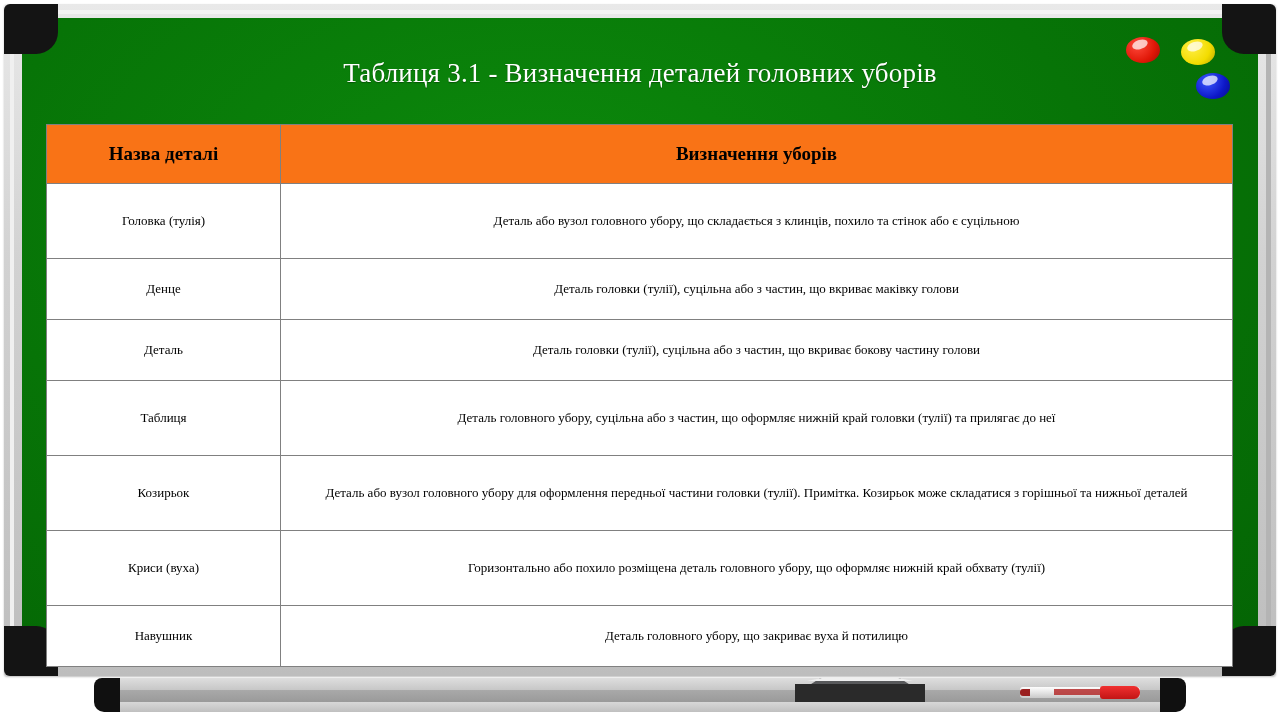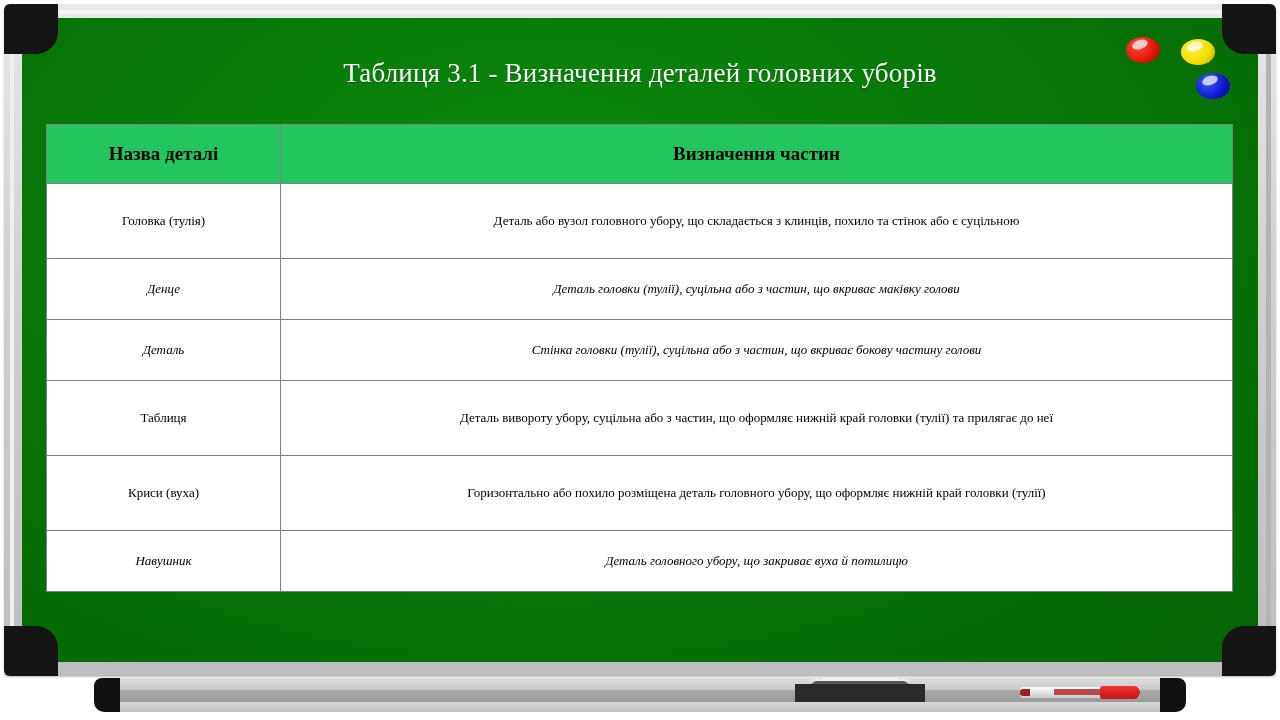--- a/index.html
+++ b/index.html
@@ -125,31 +125,31 @@
     border:1px solid #808080;
     padding:6px 8px;
     text-align:center;
     vertical-align:middle;
     font-size:13px;
     line-height:1.22;
     color:#000000;
     font-family:"Liberation Serif","DejaVu Serif",serif;
   }
   table.detail-table th{
-    background:#22c55e;
+    background:#f97316;
     font-weight:bold;
     font-size:19px;
     height:46px;
   }
   col.c-name{width:234px;}
   col.c-def{width:952px;}
   td.name-cell{font-size:19px;}
   td.def-cell{padding-left:14px;padding-right:14px;}
   tr.r-tall td{height:62px;}
-  tr.r-short td{height:48px;font-style:italic;}
+  tr.r-short td{height:48px;}
 </style>
 </head>
 <body>
 
 <div class="stage">
 
   <div class="board-frame">
     <div class="frame-hi-top"></div>
     <div class="frame-hi-left"></div>
     <div class="frame-sh-right"></div>
@@ -193,43 +193,47 @@
 
   <div class="tbl-wrap">
     <table class="detail-table">
       <colgroup>
         <col class="c-name">
         <col class="c-def">
       </colgroup>
       <thead>
         <tr>
           <th>Назва деталі</th>
-          <th>Визначення частин</th>
+          <th>Визначення уборів</th>
         </tr>
       </thead>
       <tbody>
         <tr class="r-tall">
           <td class="name-cell">Головка (тулія)</td>
           <td class="def-cell">Деталь або вузол головного убору, що складається з клинців, похило та стінок або є суцільною</td>
         </tr>
         <tr class="r-short">
           <td class="name-cell">Денце</td>
           <td class="def-cell">Деталь головки (тулії), суцільна або з частин, що вкриває маківку голови</td>
         </tr>
         <tr class="r-short">
           <td class="name-cell">Деталь</td>
-          <td class="def-cell">Стінка головки (тулії), суцільна або з частин, що вкриває бокову частину голови</td>
+          <td class="def-cell">Деталь головки (тулії), суцільна або з частин, що вкриває бокову частину голови</td>
         </tr>
         <tr class="r-tall">
           <td class="name-cell">Таблиця</td>
-          <td class="def-cell">Деталь вивороту убору, суцільна або з частин, що оформляє нижній край головки (тулії) та прилягає до неї</td>
+          <td class="def-cell">Деталь головного убору, суцільна або з частин, що оформляє нижній край головки (тулії) та прилягає до неї</td>
+        </tr>
+        <tr class="r-tall">
+          <td class="name-cell">Козирьок</td>
+          <td class="def-cell">Деталь або вузол головного убору для оформлення передньої частини головки (тулії). Примітка. Козирьок може складатися з горішньої та нижньої деталей</td>
         </tr>
         <tr class="r-tall">
           <td class="name-cell">Криси (вуха)</td>
-          <td class="def-cell">Горизонтально або похило розміщена деталь головного убору, що оформляє нижній край головки (тулії)</td>
+          <td class="def-cell">Горизонтально або похило розміщена деталь головного убору, що оформляє нижній край обхвату (тулії)</td>
         </tr>
         <tr class="r-short">
           <td class="name-cell">Навушник</td>
           <td class="def-cell">Деталь головного убору, що закриває вуха й потилицю</td>
         </tr>
       </tbody>
     </table>
   </div>
 
 </div>

